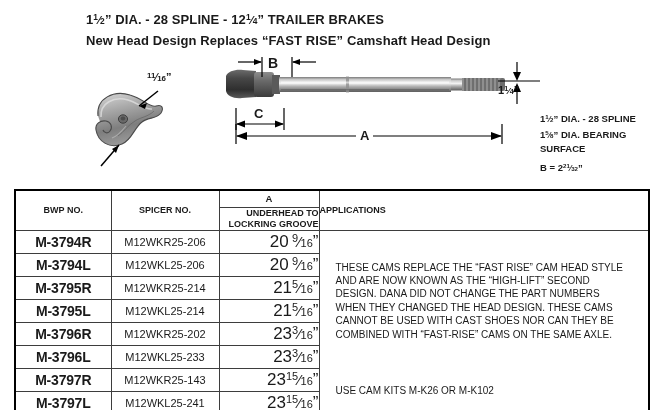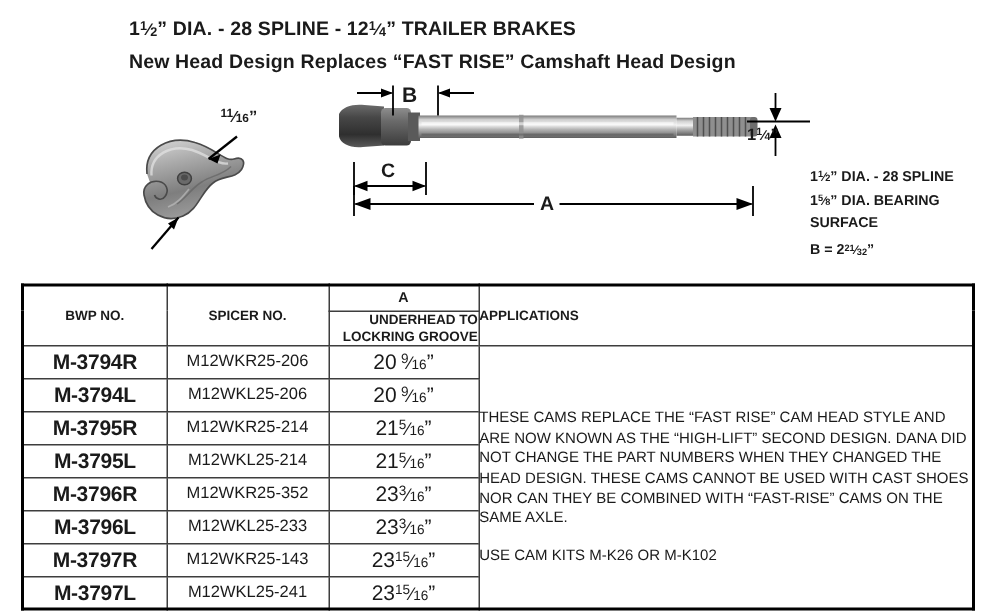--- a/index.html
+++ b/index.html
@@ -189,33 +189,33 @@
     font-size: 14px;
     font-weight: bold;
     text-align: center;
     letter-spacing: -0.2px;
   }
   td.spicer {
     font-size: 11px;
     text-align: center;
   }
   td.adim {
-    font-size: 14px;
-    text-align: center;
+    font-size: 17px;
+    text-align: right;
   }
   td.apps {
     font-size: 10px;
     line-height: 13.4px;
     text-align: left;
     padding: 0 8px;
     vertical-align: top;
     border-left: 1px solid #3d3d3d;
   }
   .apps-inner { padding-top: 14px; }
-  .apps-p { margin: 0; }
+  .apps-p { margin: 16px; }
   .apps-gap { height: 11px; }
 </style>
 </head>
 <body>
 
 <div class="title-block">
   <div class="title-line"><span>1</span><span class="frac"><span class="num">1</span><span class="sl">⁄</span><span class="den">2</span></span><span>” DIA. - 28 SPLINE - 12</span><span class="frac"><span class="num">1</span><span class="sl">⁄</span><span class="den">4</span></span><span>” TRAILER BRAKES</span></div>
   <div class="title-line">New Head Design Replaces “FAST RISE” Camshaft Head Design</div>
 </div>
 
@@ -409,21 +409,21 @@
         <td class="spicer">M12WKR25-214</td>
         <td class="adim"><span>21</span><span class="frac"><span class="num">5</span><span class="sl">⁄</span><span class="den">16</span></span>”</td>
       </tr>
       <tr>
         <td class="bwp">M-3795L</td>
         <td class="spicer">M12WKL25-214</td>
         <td class="adim"><span>21</span><span class="frac"><span class="num">5</span><span class="sl">⁄</span><span class="den">16</span></span>”</td>
       </tr>
       <tr>
         <td class="bwp">M-3796R</td>
-        <td class="spicer">M12WKR25-352</td>
+        <td class="spicer">M12WKR25-202</td>
         <td class="adim"><span>23</span><span class="frac"><span class="num">3</span><span class="sl">⁄</span><span class="den">16</span></span>”</td>
       </tr>
       <tr>
         <td class="bwp">M-3796L</td>
         <td class="spicer">M12WKL25-233</td>
         <td class="adim"><span>23</span><span class="frac"><span class="num">3</span><span class="sl">⁄</span><span class="den">16</span></span>”</td>
       </tr>
       <tr>
         <td class="bwp">M-3797R</td>
         <td class="spicer">M12WKR25-143</td>

